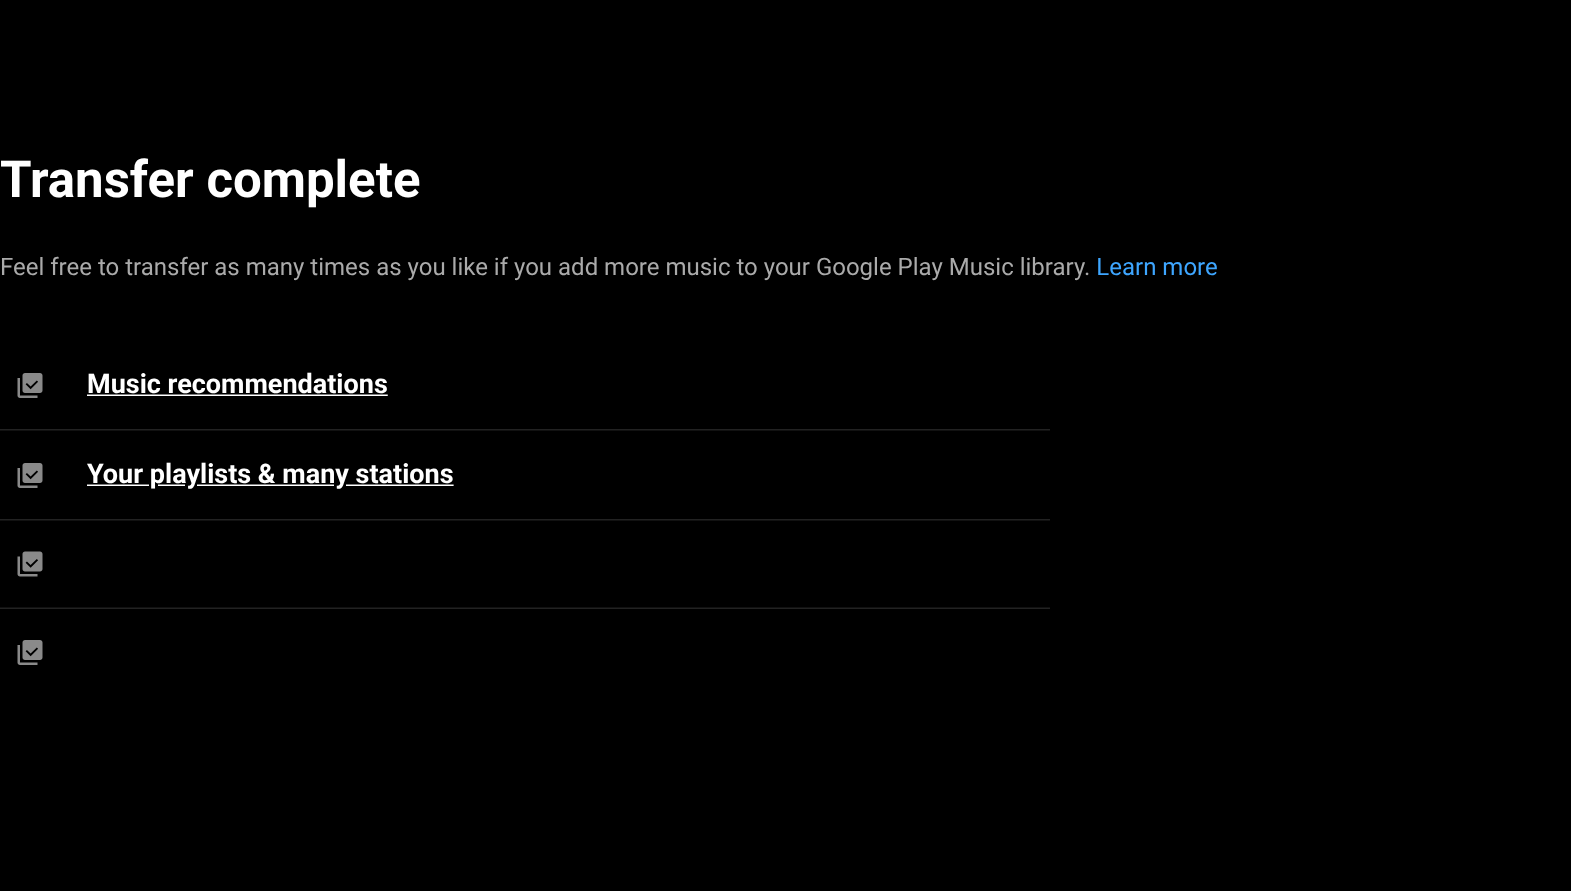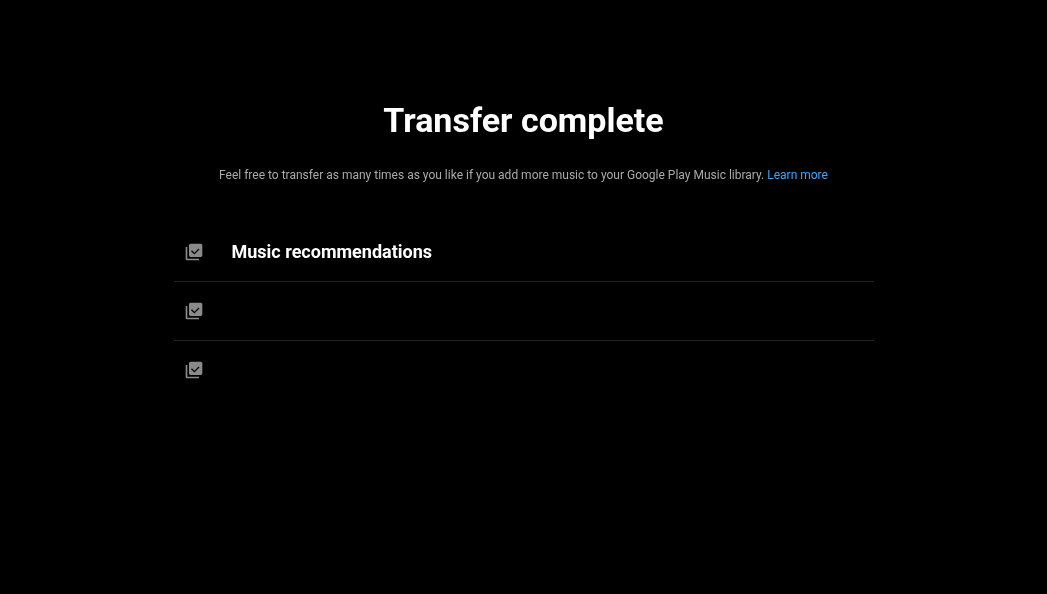--- a/index.html
+++ b/index.html
@@ -13,43 +13,44 @@
       background: #000000;
       font-family: 'Roboto', 'Arial', sans-serif;
       color: #ffffff;
       overflow: hidden;
     }
     .container {
       width: 100%;
       padding-top: 100px;
       display: flex;
       flex-direction: column;
-      align-items: center;
+      align-items: flex-start;
     }
     .title {
       font-size: 34px;
       font-weight: 700;
       color: #ffffff;
       margin-bottom: 28px;
       text-align: center;
     }
     .subtitle-row {
-      font-size: 12px;
+      font-size: 16px;
       color: #aaaaaa;
       text-align: center;
       margin-bottom: 40px;
       font-weight: 400;
     }
     .learn-more {
       color: #3ea6ff;
       text-decoration: none;
       cursor: pointer;
     }
     .items-list {
       width: 700px;
+      text-decoration: underline;
     }
     .item-row {
       display: flex;
       align-items: center;
       padding: 19px 10px;
       border-bottom: 1px solid #222222;
     }
     .item-row:last-child {
       border-bottom: none;
     }
@@ -82,20 +83,28 @@
 
     <div class="item-row">
       <span class="check-icon-wrap">
         <svg viewBox="0 0 24 24">
             <path d="M4 6H2v14c0 1.1.9 2 2 2h14v-2H4V6zm16-4H8C6.9 2 6 2.9 6 4v12c0 1.1.9 2 2 2h12c1.1 0 2-.9 2-2V4c0-1.1-.9-2-2-2zm-8.5 12l-3-3 1.06-1.06L12.5 12.88l4.94-4.94L18.5 9l-6 6z"></path>
           </svg>
       </span>
       <span class="item-label">Music recommendations</span>
     </div>
 
+    <div class="item-row">
+      <span class="check-icon-wrap">
+        <svg viewBox="0 0 24 24">
+            <path d="M4 6H2v14c0 1.1.9 2 2 2h14v-2H4V6zm16-4H8C6.9 2 6 2.9 6 4v12c0 1.1.9 2 2 2h12c1.1 0 2-.9 2-2V4c0-1.1-.9-2-2-2zm-8.5 12l-3-3 1.06-1.06L12.5 12.88l4.94-4.94L18.5 9l-6 6z"></path>
+          </svg>
+      </span>
+      <span class="item-label">Your playlists &amp; many stations</span>
+    </div>
 
     <div class="item-row">
       <span class="check-icon-wrap">
         <svg viewBox="0 0 24 24">
             <path d="M4 6H2v14c0 1.1.9 2 2 2h14v-2H4V6zm16-4H8C6.9 2 6 2.9 6 4v12c0 1.1.9 2 2 2h12c1.1 0 2-.9 2-2V4c0-1.1-.9-2-2-2zm-8.5 12l-3-3 1.06-1.06L12.5 12.88l4.94-4.94L18.5 9l-6 6z"></path>
           </svg>
       </span>
     </div>
 
     <div class="item-row">

